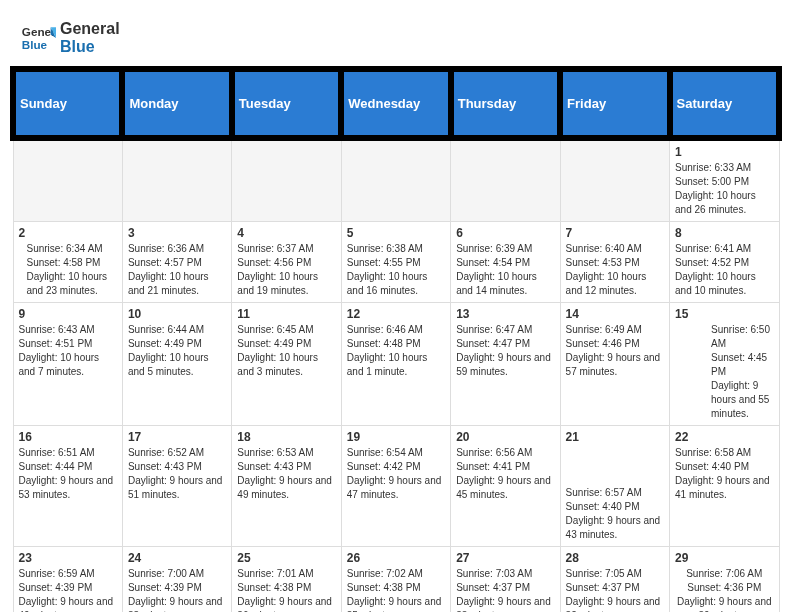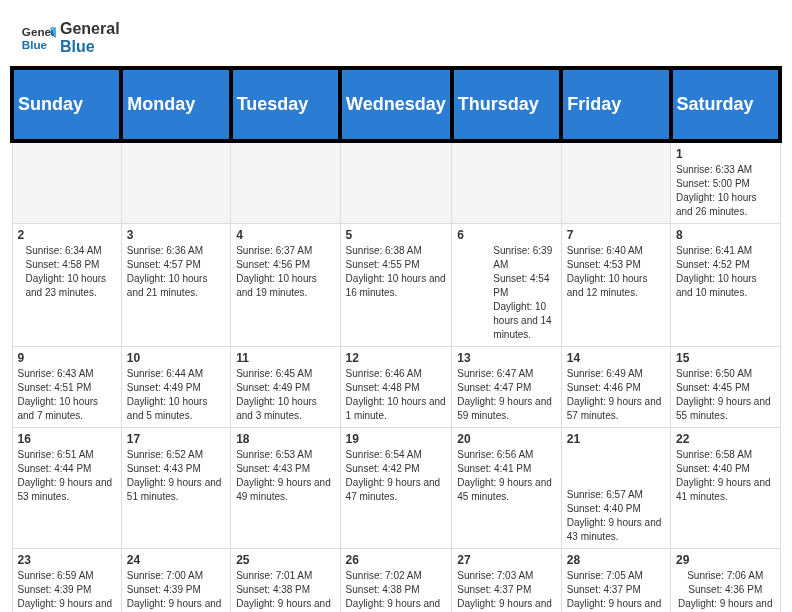--- a/index.html
+++ b/index.html
@@ -39,25 +39,25 @@
     }
     .calendar {
       width: 100%;
       border-collapse: collapse;
       border: 1px solid #ccc;
       margin-top: 5px;
     }
     .calendar th {
       background: #2b7cd3;
       color: #fff;
-      font-size: 18px;
+      font-size: 13px;
       font-weight: bold;
       padding: 24px 4px;
       text-align: left;
-      border: 4px solid #000000;
+      border: 6px solid #000000;
     }
     .calendar td {
       vertical-align: top;
       padding: 4px 5px;
       border: 1px solid #ddd;
       width: calc(100% / 7);
       font-size: 11px;
       color: #333;
       background: #fff;
       min-height: 70px;
@@ -152,21 +152,21 @@
 Daylight: 10 hours and 19 minutes.</div>
         </td>
         <td>
           <span class="day-number">5</span>
           <div class="day-info" style="white-space: pre-line;">Sunrise: 6:38 AM
 Sunset: 4:55 PM
 Daylight: 10 hours and 16 minutes.</div>
         </td>
         <td>
           <span class="day-number">6</span>
-          <div class="day-info" style="white-space: pre-line; margin-left: 36px;">Sunrise: 6:39 AM
+          <div class="day-info" style="white-space: pre-line;">Sunrise: 6:39 AM
 Sunset: 4:54 PM
 Daylight: 10 hours and 14 minutes.</div>
         </td>
         <td>
           <span class="day-number">7</span>
           <div class="day-info" style="white-space: pre-line;">Sunrise: 6:40 AM
 Sunset: 4:53 PM
 Daylight: 10 hours and 12 minutes.</div>
         </td>
         <td>
@@ -208,21 +208,21 @@
 Daylight: 9 hours and 59 minutes.</div>
         </td>
         <td>
           <span class="day-number">14</span>
           <div class="day-info" style="white-space: pre-line;">Sunrise: 6:49 AM
 Sunset: 4:46 PM
 Daylight: 9 hours and 57 minutes.</div>
         </td>
         <td>
           <span class="day-number">15</span>
-          <div class="day-info" style="white-space: pre-line;">Sunrise: 6:50 AM
+          <div class="day-info" style="white-space: pre-line; margin-left: 36px;">Sunrise: 6:50 AM
 Sunset: 4:45 PM
 Daylight: 9 hours and 55 minutes.</div>
         </td>
       </tr>
       <tr>
         <td>
           <span class="day-number">16</span>
           <div class="day-info" style="white-space: pre-line;">Sunrise: 6:51 AM
 Sunset: 4:44 PM
 Daylight: 9 hours and 53 minutes.</div>

